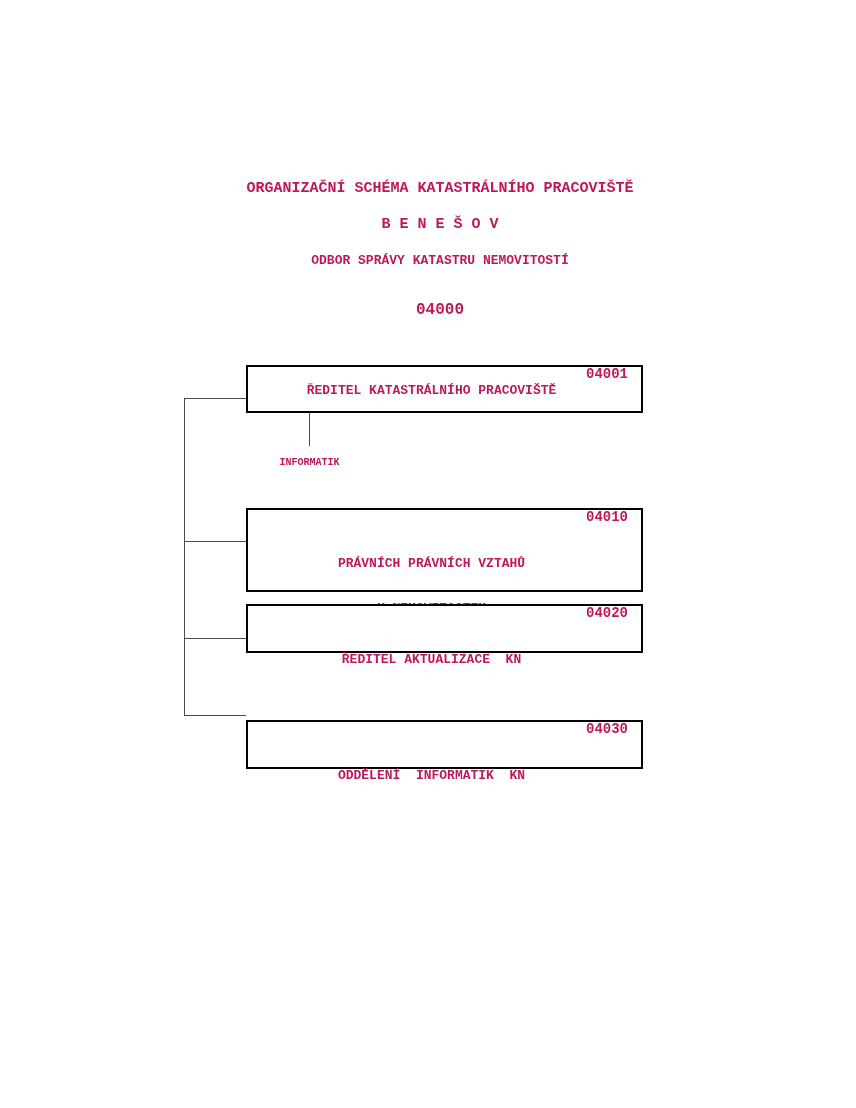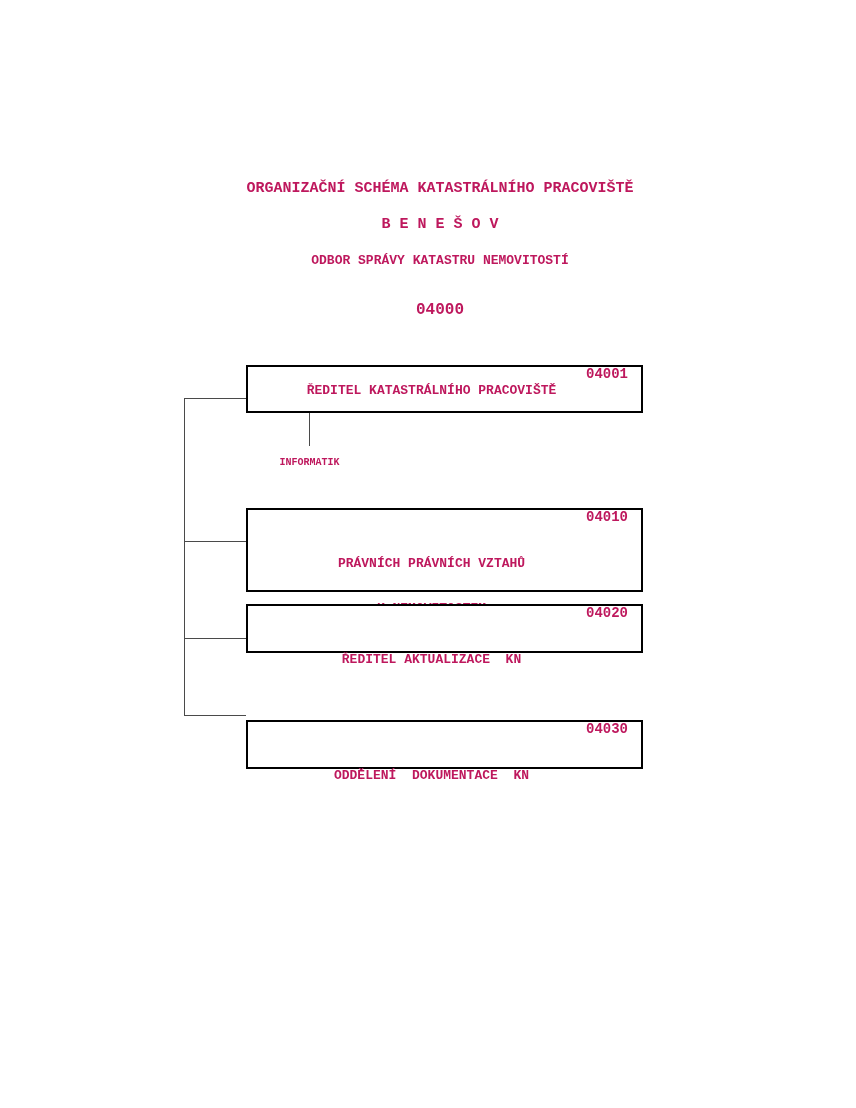--- a/index.html
+++ b/index.html
@@ -92,17 +92,17 @@
   <div class="box box-u04020">
     <div class="code">04020</div>
     <div class="label">
       <div class="label-line">ŘEDITEL AKTUALIZACE  KN</div>
     </div>
   </div>
 
   <div class="box box-u04030">
     <div class="code">04030</div>
     <div class="label">
-      <div class="label-line">ODDĚLENÍ  DOKUMENTACE  KN</div>
+      <div class="label-line">ODDĚLENÍ  INFORMATIK  KN</div>
     </div>
   </div>
 
 </div>
 
 </body></html>

